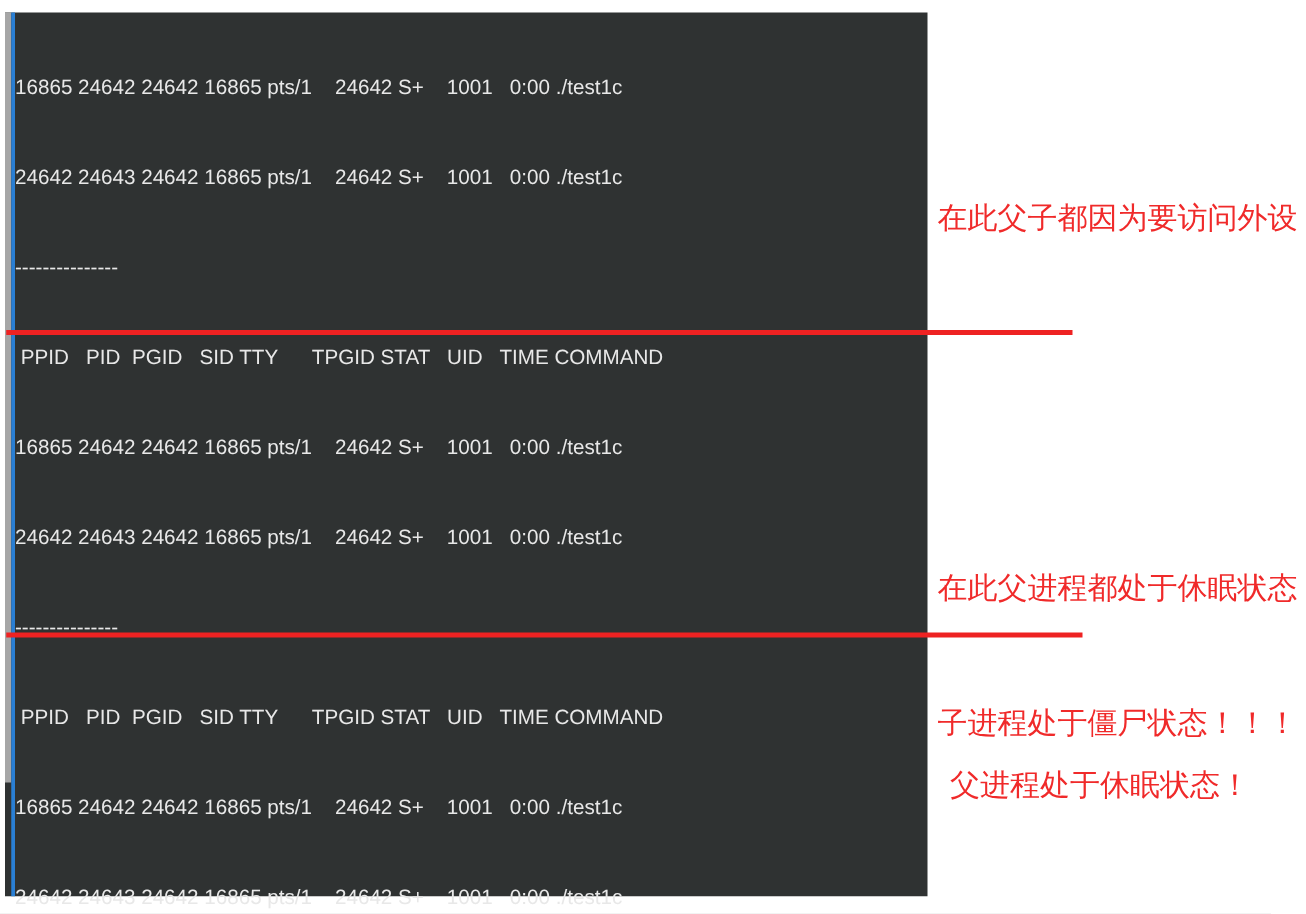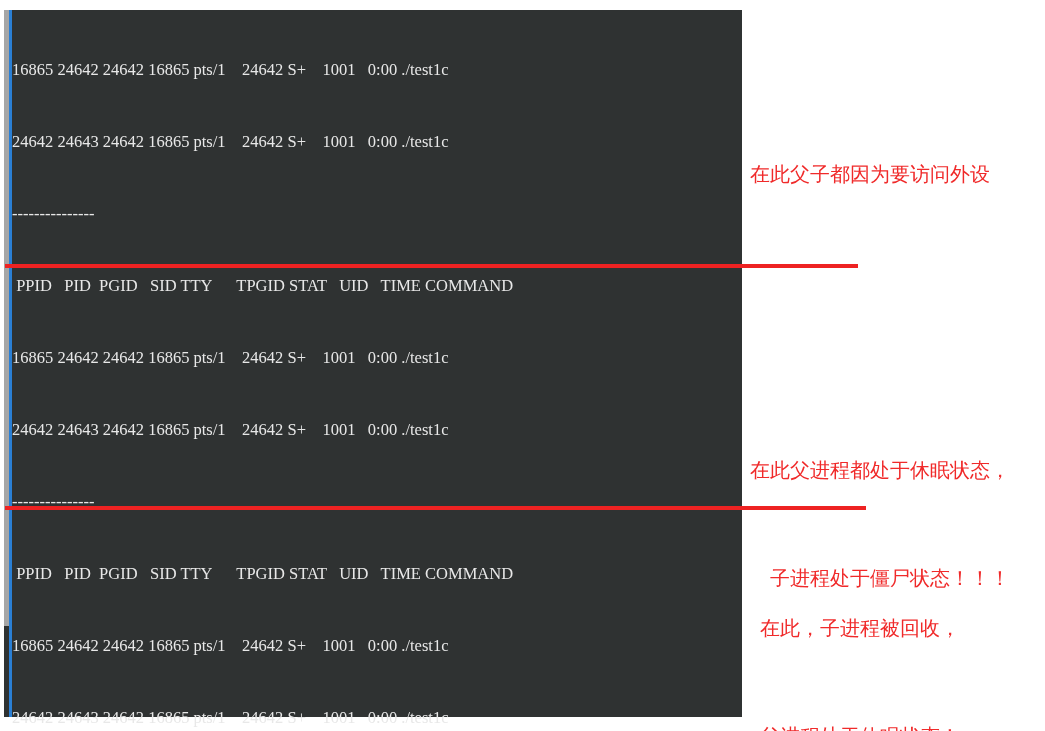--- a/index.html
+++ b/index.html
@@ -42,21 +42,21 @@
     height: 707px;
     background: #2a7fd4;
   }
 
   #terminal-body {
     position: absolute;
     left: 12px;
     top: 10px;
     width: 730px;
     height: 707px;
-    font-family: Liberation Serif, serif;
+    font-family: Liberation Sans, sans-serif;
     font-size: 16.5px;
     line-height: 24px;
     color: #e8e8e8;
     white-space: pre;
     letter-spacing: 0px;
     overflow: visible;
   }
   .tline {
     height: 24px;
     line-height: 24px;
@@ -72,25 +72,24 @@
     z-index: 5;
   }
   #red-rule-1 { left: 5px;  top: 264px; width: 853px; }
   #red-rule-2 { left: 5px;  top: 506px; width: 861px; }
 
   
   .annotation {
     position: absolute;
     color: #f02a2a;
     font-family: "DejaVu Sans", sans-serif;
-    font-size: 20px;
+    font-size: 24px;
     line-height: 36px;
     white-space: pre;
     z-index: 6;
-    text-align: right;
   }
   #annotation-1 { left: 750px; top: 84px; }
   #annotation-2 { left: 750px; top: 380px; }
   #annotation-3 { left: 760px; top: 538px; }
   .annotation .aline { display: block; }
 </style>
 </head>
 <body>
 
 <div id="terminal-window"></div>
@@ -135,15 +134,14 @@
 <div class="annotation" id="annotation-1">
   <span class="aline">在此父子都因为要访问外设</span>
 </div>
 
 <div class="annotation" id="annotation-2">
   <span class="aline">在此父进程都处于休眠状态，</span>
   <span class="aline">子进程处于僵尸状态！！！</span>
 </div>
 
 <div class="annotation" id="annotation-3">
-  <span class="aline">在此，子进程被回收，</span>
   <span class="aline">父进程处于休眠状态！</span>
 </div>
 
 </body></html>

